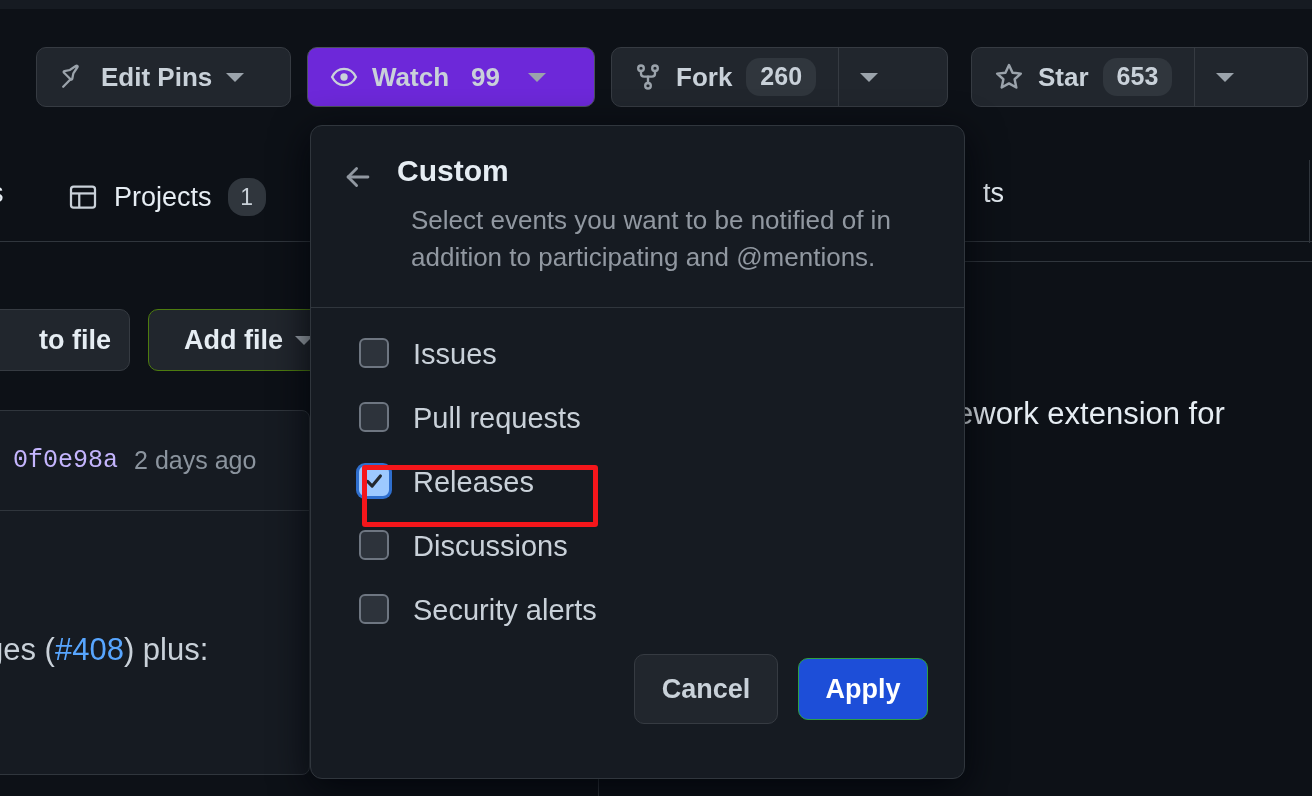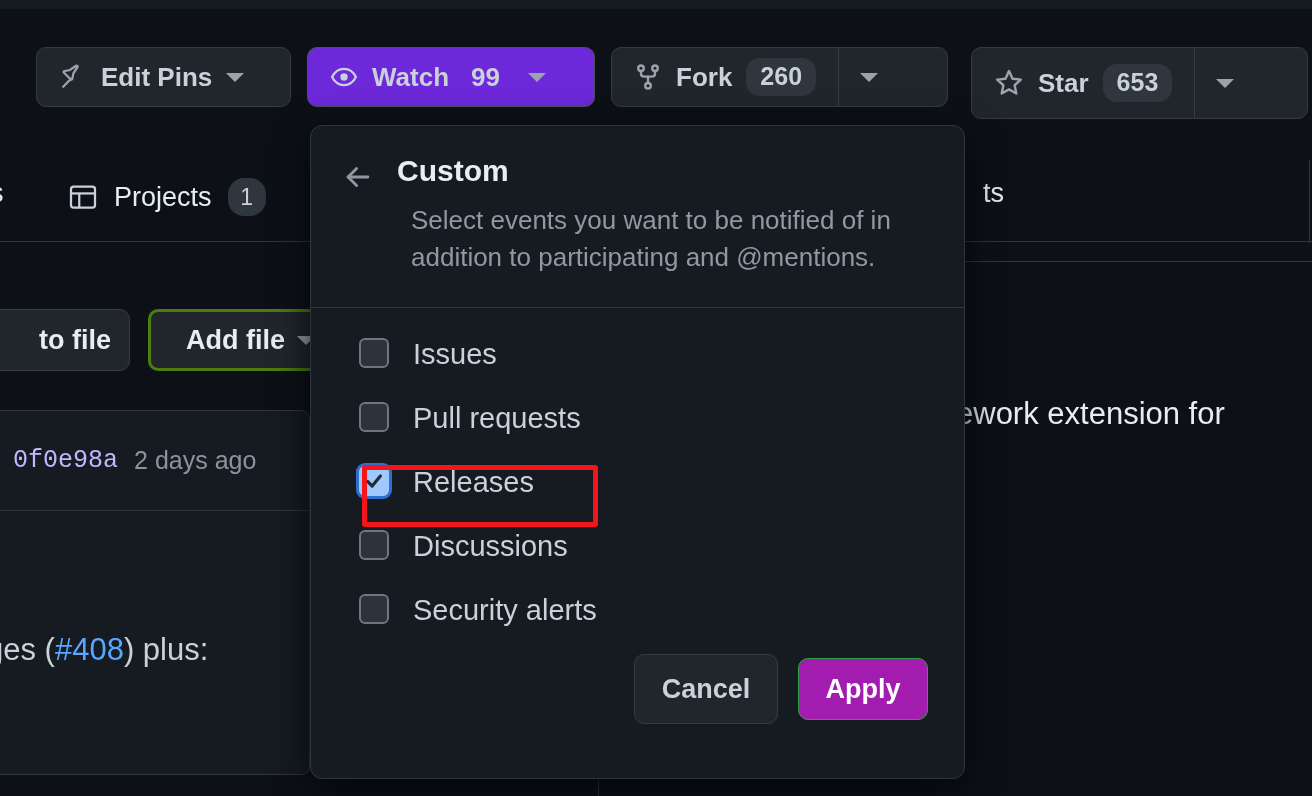--- a/index.html
+++ b/index.html
@@ -77,21 +77,21 @@
     width: 0; height: 0;
     border-left: 9px solid transparent;
     border-right: 9px solid transparent;
     border-top: 9px solid #9ba3ab;
   }
 
   #btn-edit-pins { left: 36px; top: 47px; width: 255px; height: 60px; }
   #btn-watch     { left: 307px; top: 47px; width: 288px; height: 60px;
                    background: #6d28d9; border-color: #4b5259; }
   #btn-fork      { left: 611px; top: 47px; width: 337px; height: 60px; }
-  #btn-star      { left: 971px; top: 47px; width: 337px; height: 72px; }
+  #btn-star      { left: 971px; top: 47px; width: 337px; height: 60px; }
 
   .icon-svg { display: block; }
 
   
   .nav-row {
     position: absolute;
     left: 0; top: 160px;
     width: 1312px; height: 82px;
     border-bottom: 1px solid #30363d;
   }
@@ -131,21 +131,21 @@
     border-radius: 10px;
     display: flex; align-items: center; justify-content: flex-end;
     padding-right: 18px;
     color: #e6edf3; font-size: 27px; font-weight: bold;
   }
   #btn-add-file {
     position: absolute;
     left: 148px; top: 309px;
     width: 230px; height: 62px;
     background: #21262d;
-    border: 3px solid #4d7c0f;
+    border: 1px solid #4d7c0f;
     border-radius: 10px;
     display: flex; align-items: center; gap: 12px;
     padding-left: 35px;
     color: #e6edf3; font-size: 27px; font-weight: bold;
   }
 
   
   .file-box {
     position: absolute;
     left: -40px; top: 410px;
@@ -305,21 +305,21 @@
     background: #21262d;
     border: 1px solid #363b42;
     border-radius: 10px;
     color: #c9d1d9;
     font-size: 27px;
     font-weight: bold;
     width: 144px; height: 70px;
     display: flex; align-items: center; justify-content: center;
   }
   #btn-apply {
-    background: #a21caf;
+    background: #1d4ed8;
     border: 1px solid #2ea043;
     border-radius: 10px;
     color: #ffffff;
     font-size: 27px;
     font-weight: bold;
     width: 130px; height: 62px;
     display: flex; align-items: center; justify-content: center;
   }
 </style>
 </head>

